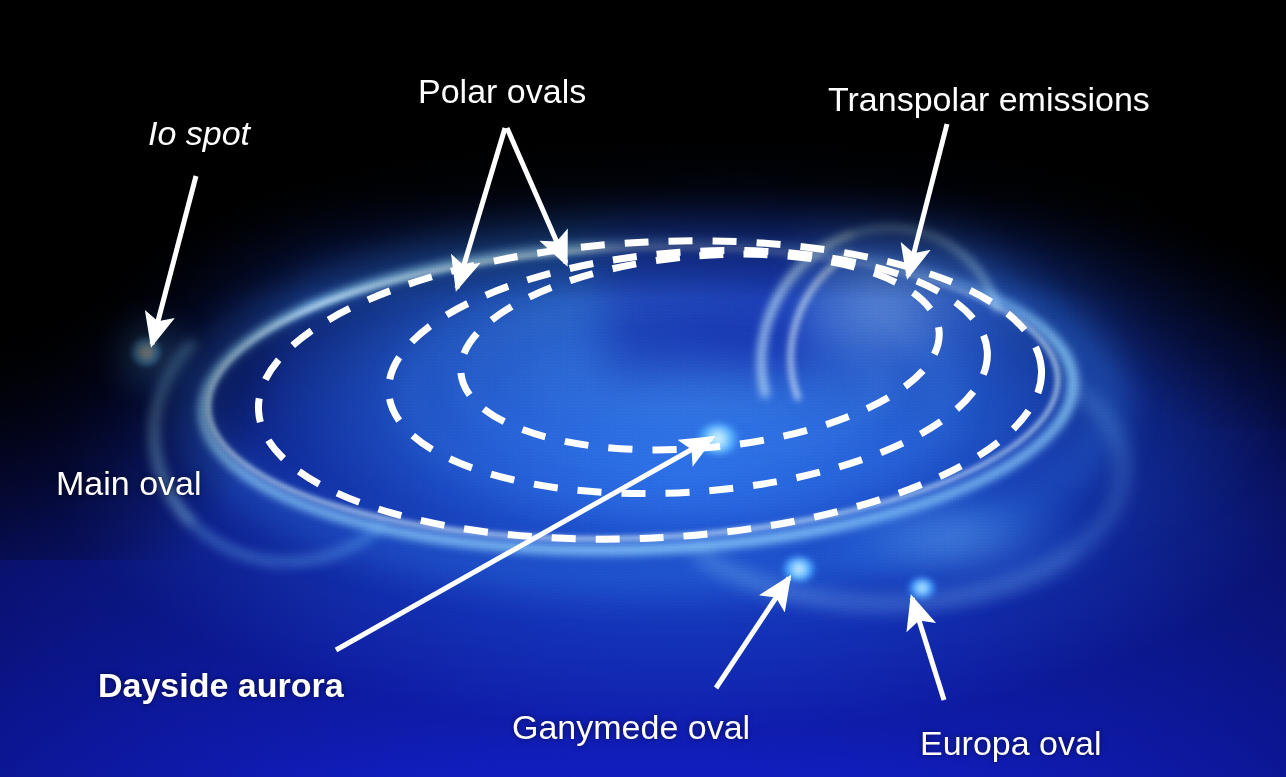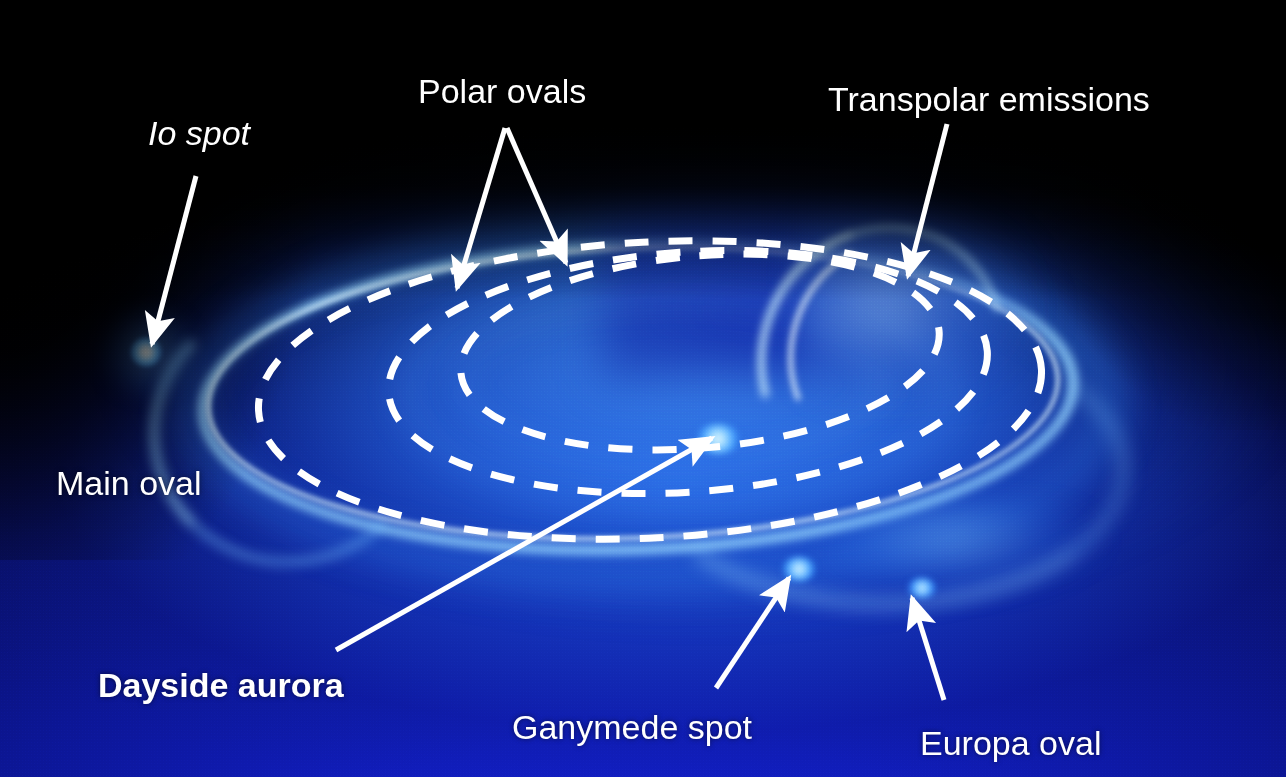--- a/index.html
+++ b/index.html
@@ -278,17 +278,17 @@
         <line x1="944" y1="700" x2="912" y2="598" stroke="#ffffff" stroke-width="5" marker-end="url(#ah)"></line>
       </g>
   </svg>
 
   <div id="labels-group">
       <div class="lbl" style="left: 148px; top: 116px; font-style: italic;">Io spot</div>
       <div class="lbl" style="left: 418px; top: 74px;">Polar ovals</div>
       <div class="lbl" style="left: 828px; top: 82px;">Transpolar emissions</div>
       <div class="lbl" style="left: 16px; top: 466px; margin-left: 40px;">Main oval</div>
       <div class="lbl" style="left: 98px; top: 668px; font-weight: bold;">Dayside aurora</div>
-      <div class="lbl" style="left: 512px; top: 710px;">Ganymede spot</div>
+      <div class="lbl" style="left: 512px; top: 710px;">Ganymede oval</div>
       <div class="lbl" style="left: 920px; top: 726px;">Europa oval</div>
     </div>
 
 </div>
 
 </body></html>

